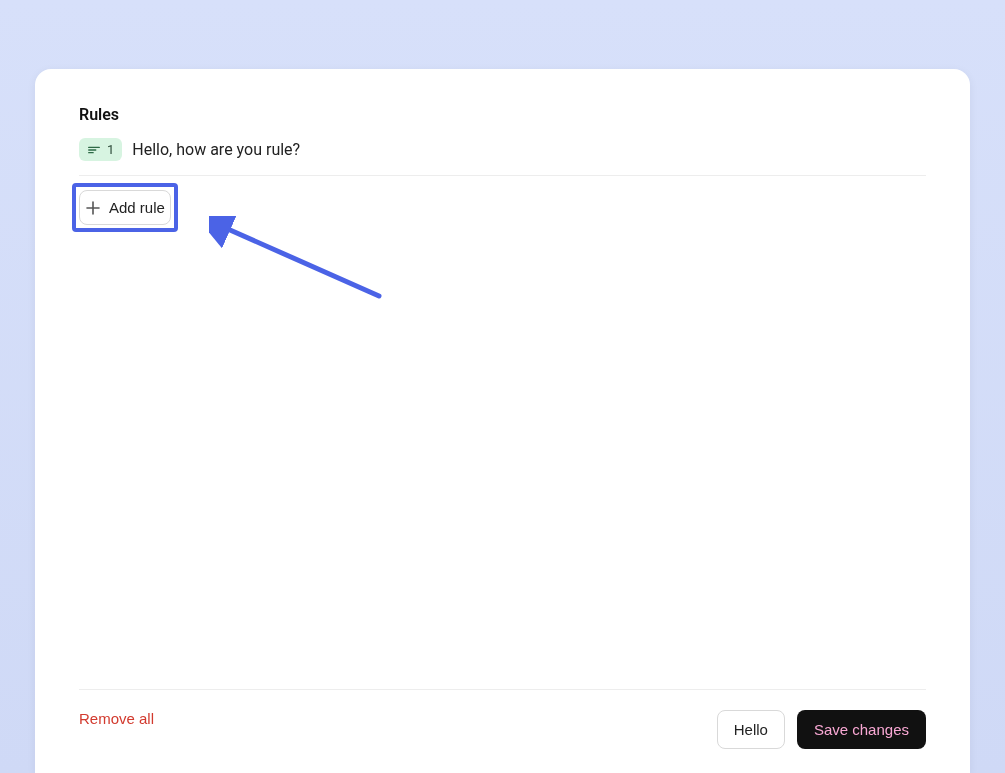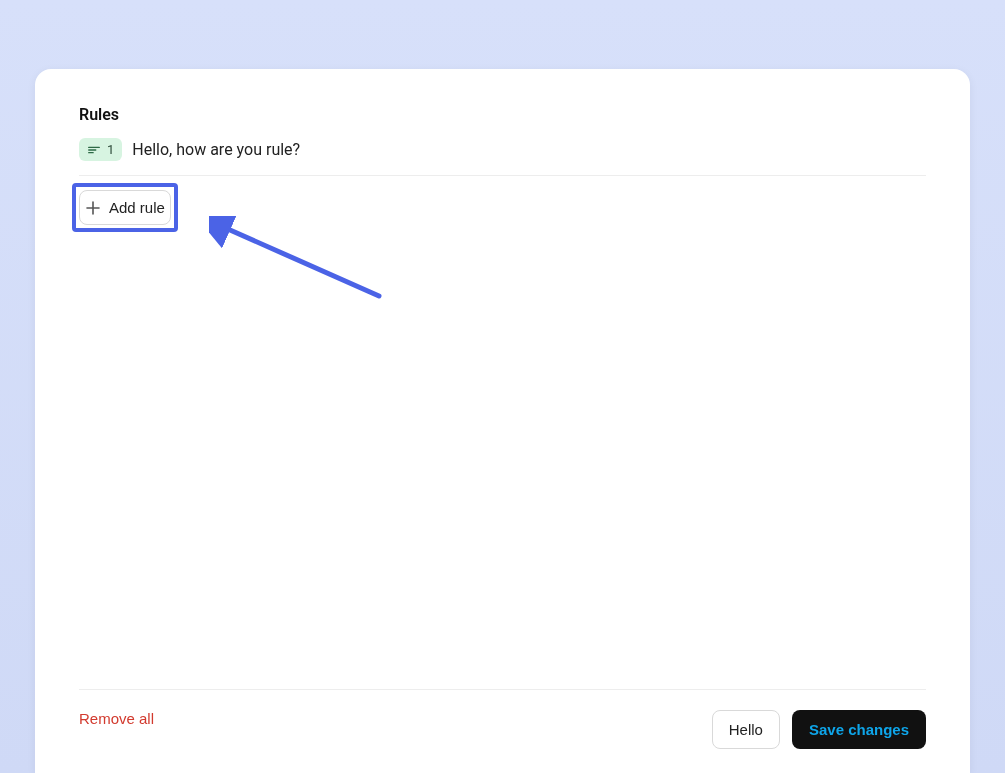--- a/index.html
+++ b/index.html
@@ -115,22 +115,22 @@
     cursor: pointer;
     border: 1px solid transparent;
   }
   .btn-secondary {
     background: #fff;
     color: #222;
     border: 1px solid #d9d9d9;
   }
   .btn-primary {
     background: #111;
-    color: #0ea5e9;
-    font-weight: 700;
+    color: #f9a8d4;
+    font-weight: 400;
   }
 </style>
 </head>
 <body>
 
 <div class="card">
 
   <h2 class="card-title">Rules</h2>
 
   <div class="rule-row">

